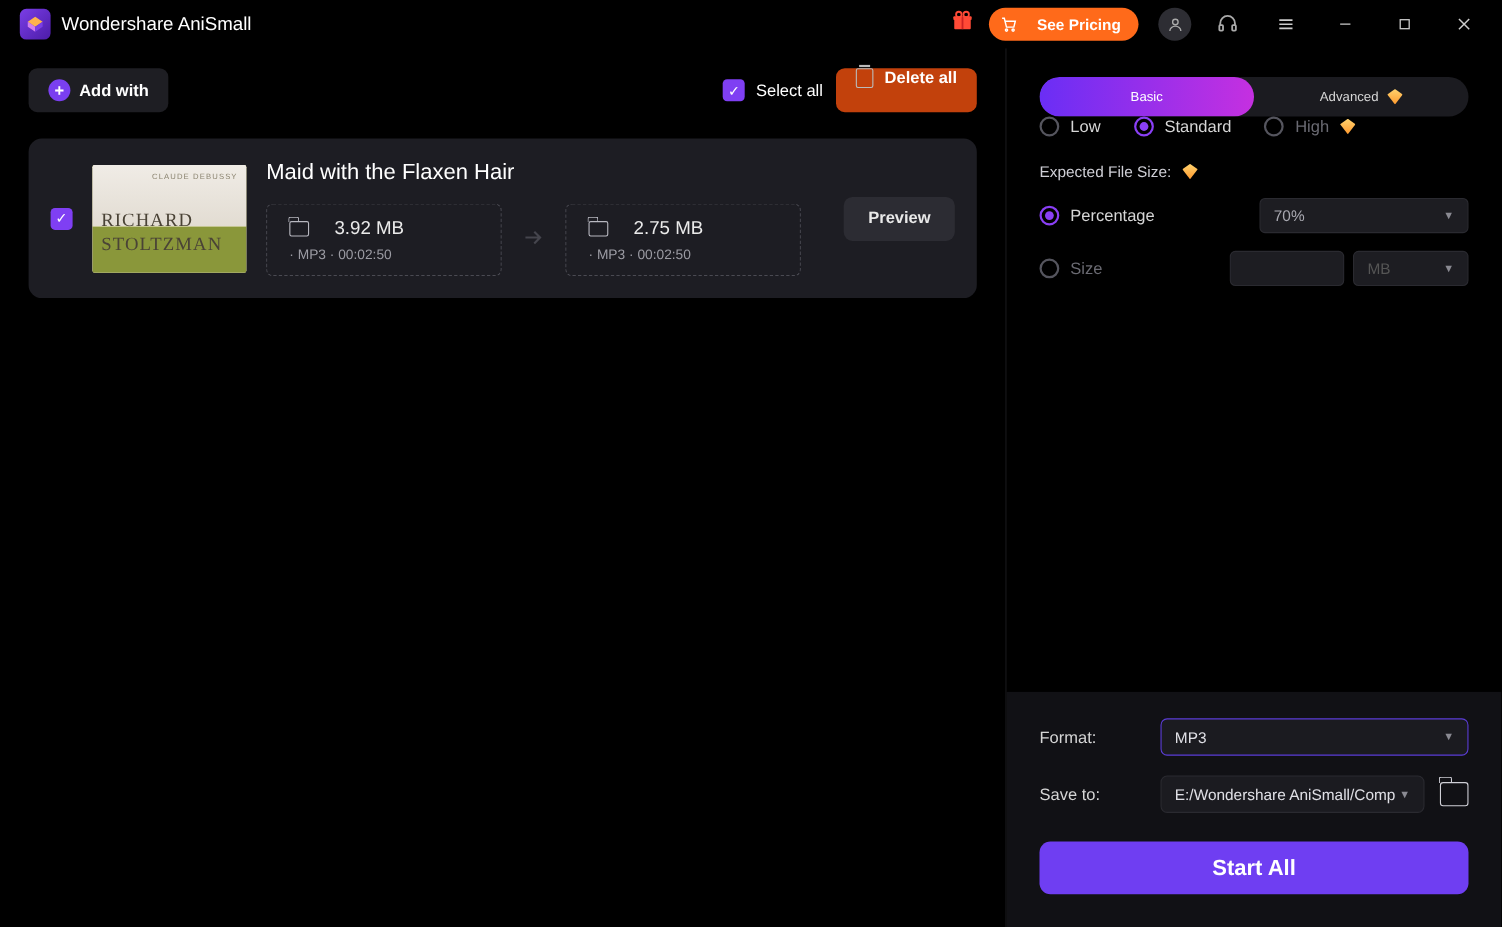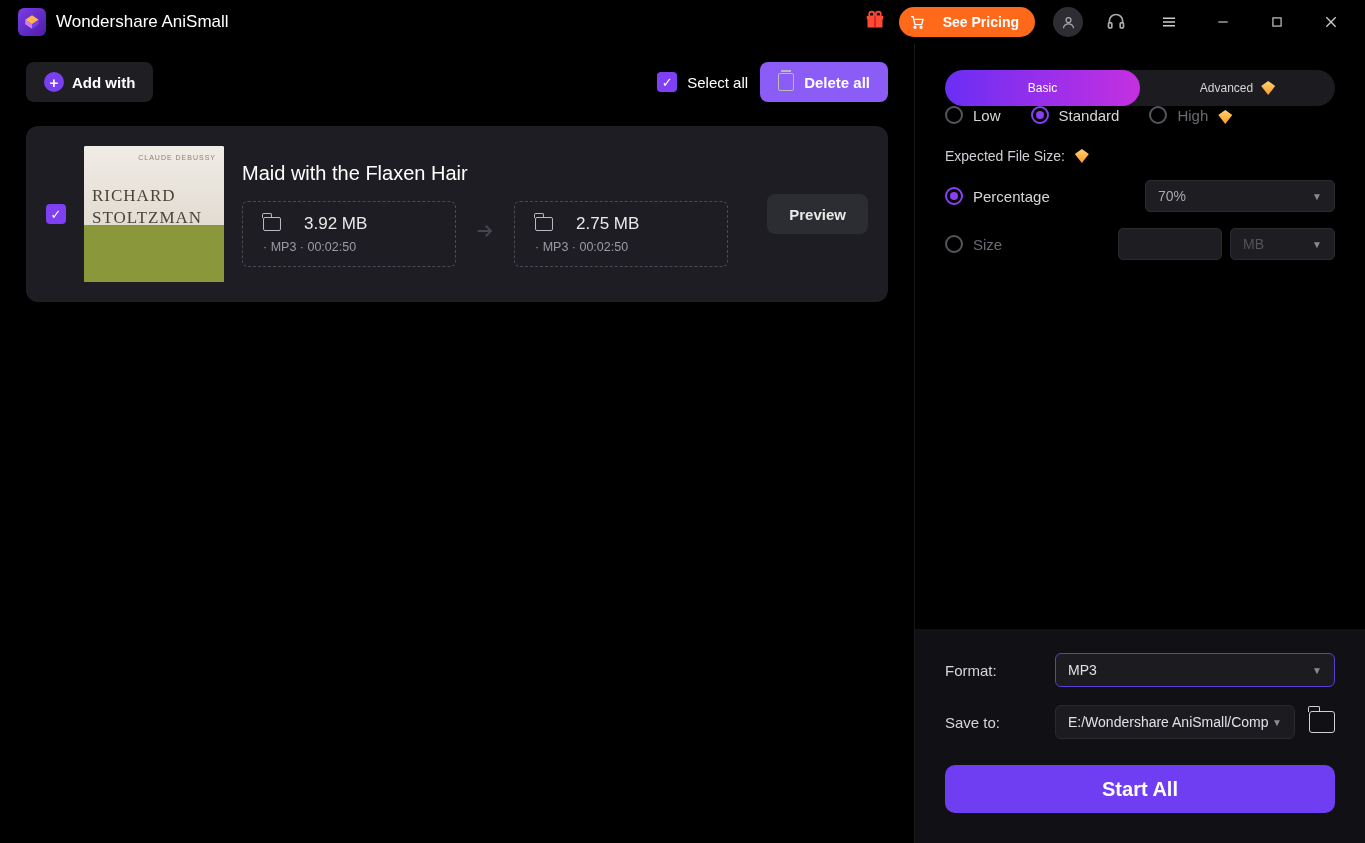--- a/index.html
+++ b/index.html
@@ -105,29 +105,29 @@
   cursor: pointer;
 }
 .checkbox {
   width: 20px; height: 20px;
   background: #7f3ff3;
   border-radius: 4px;
   display: inline-flex; align-items: center; justify-content: center;
   color: #fff; font-size: 13px;
 }
 .delete-all {
-  background: #8b5cf6;
+  background: #c2410c;
   border: none;
   color: #fff;
   height: 40px;
   padding: 0 18px;
   border-radius: 8px;
   font-size: 15px;
   font-weight: 600;
-  display: inline-flex; align-items: center; gap: 10px;
+  display: inline-flex; gap: 10px;
   cursor: pointer;
 }
 .trash-icon {
   width: 16px; height: 18px;
   border: 1.5px solid #bbb;
   border-radius: 2px;
   position: relative;
 }
 .trash-icon::before {
   content: "";
@@ -143,21 +143,21 @@
   gap: 18px;
 }
 .card-check {
   width: 20px; height: 20px;
   background: #7f3ff3;
   border-radius: 4px;
   display: inline-flex; align-items: center; justify-content: center;
   color: #fff; font-size: 13px;
 }
 .thumb {
-  width: 140px; height: 136px;
+  width: 140px; height: 98px;
   background: #fef9c3;
   border-radius: 2px;
   position: relative;
   overflow: hidden;
 }
 .thumb-top {
   position: absolute; left: 0; top: 0; right: 0; height: 58%;
   background: linear-gradient(#f0ece6, #e2dcd2);
 }
 .thumb-bottom {
@@ -240,21 +240,21 @@
   border-radius: 20px;
 }
 .diamond {
   width: 14px; height: 14px;
   background: linear-gradient(180deg, #ffd26e, #ff9a2e);
   clip-path: polygon(50% 0, 100% 35%, 50% 100%, 0 35%);
 }
 .section-lbl { font-size: 14px; color: #cfcfd6; margin-top: 34px; margin-bottom: 16px; }
 .radio-row { display: flex; gap: 30px; align-items: center; }
 .radio {
-  display: inline-flex; align-items: flex-end; gap: 10px;
+  display: inline-flex; align-items: center; gap: 10px;
   font-size: 15px; color: #d6d6d6;
   cursor: pointer;
 }
 .radio.dim { color: #6a6a72; }
 .ro {
   width: 18px; height: 18px;
   border: 2px solid #55555e;
   border-radius: 50%;
   display: inline-block;
   position: relative;

